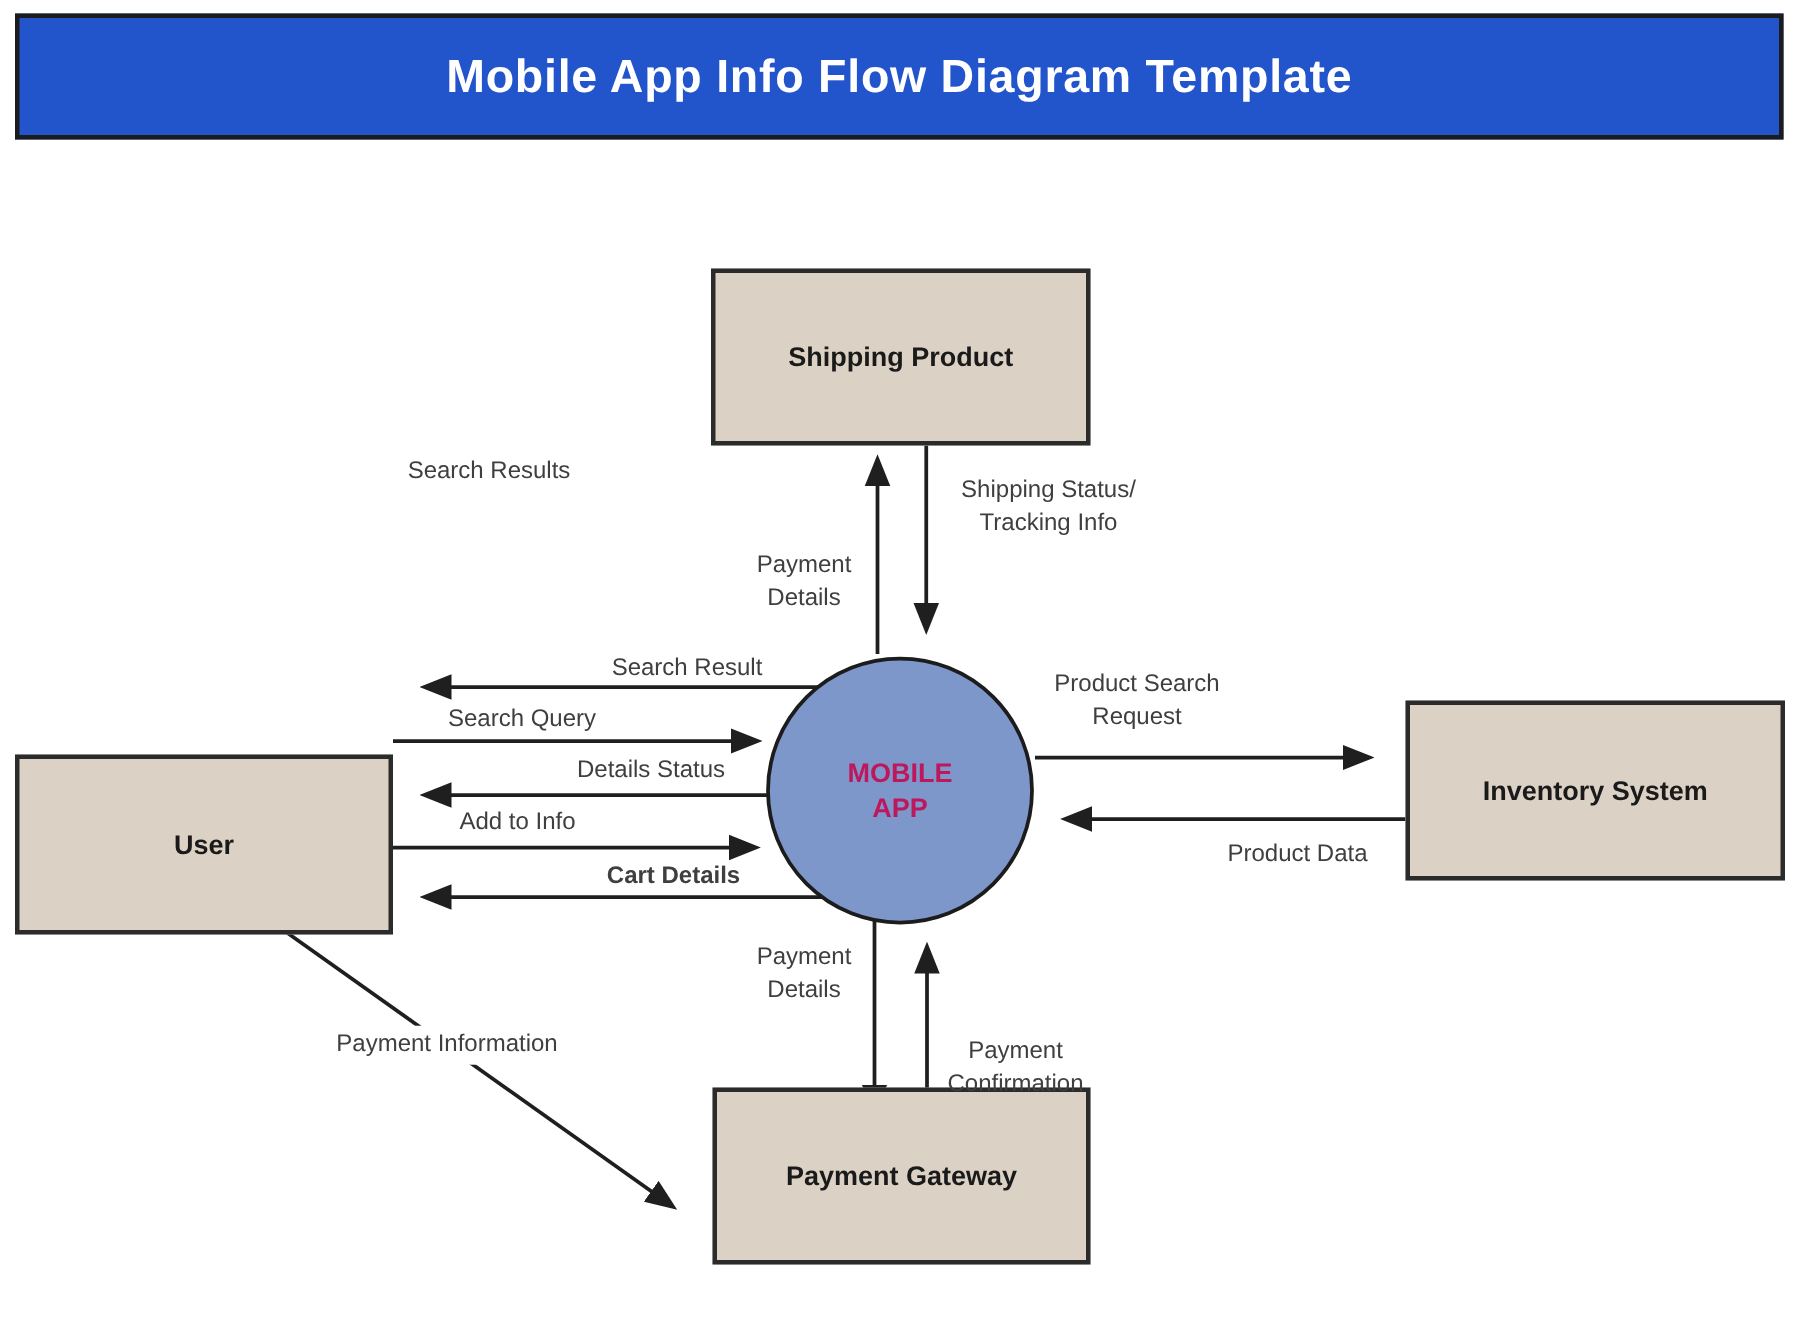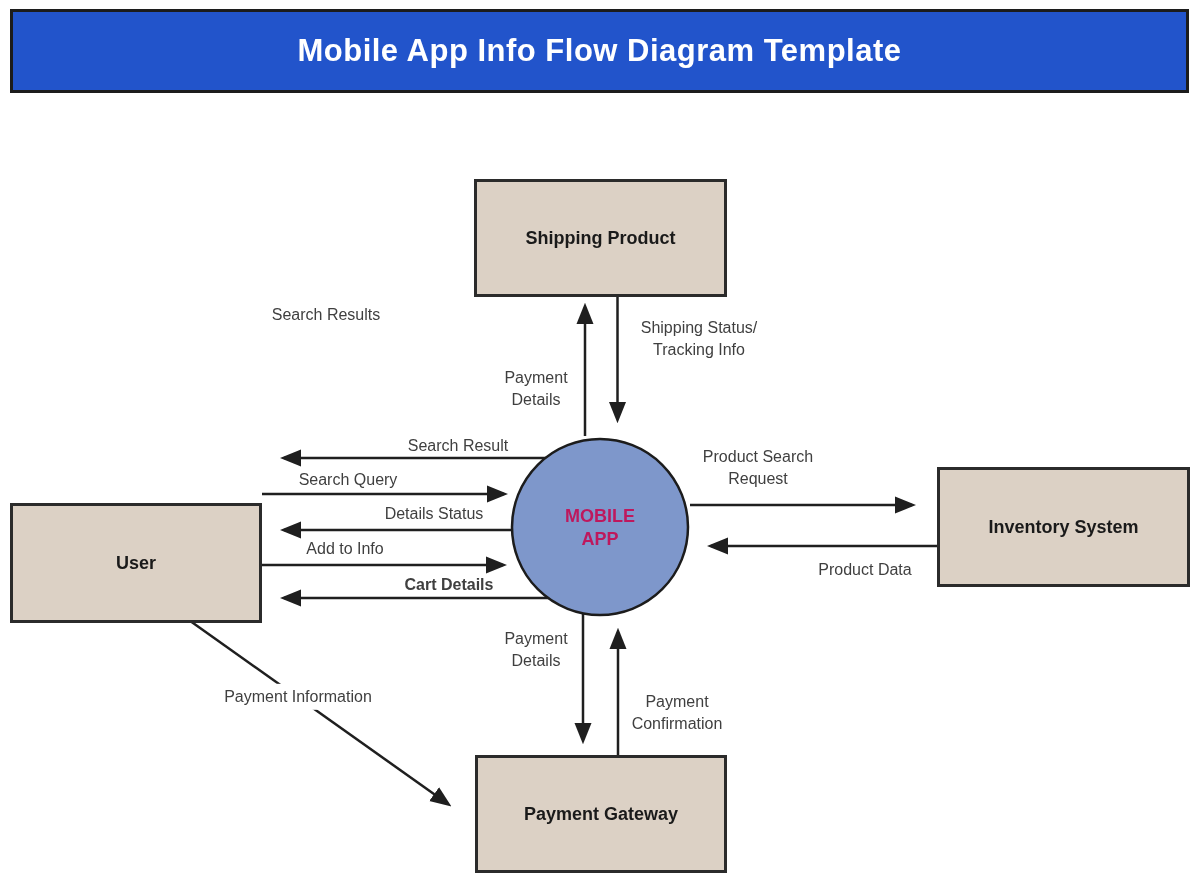--- a/index.html
+++ b/index.html
@@ -61,21 +61,21 @@
     display: flex;
     align-items: center;
     justify-content: center;
     color: var(--entity-text);
     font-size: 18px;
     font-weight: bold;
   }
   .entity.shipping  { left: 474px; top: 179px; width: 253px; height: 118px; }
   .entity.user      { left: 10px;  top: 466px; width: 252px; height: 120px; margin-top: 37px; }
   .entity.inventory { left: 937px; top: 467px; width: 253px; height: 120px; }
-  .entity.payment   { left: 475px; top: 755px; width: 252px; height: 118px; }
+  .entity.payment   { left: 475px; top: 725px; width: 252px; height: 118px; }
 
   .process-label {
     position: absolute;
     left: 600px; top: 527px;
     transform: translate(-50%, -50%);
     color: #be185d;
     font-size: 18px;
     font-weight: bold;
     text-align: center;
     white-space: pre-line;

